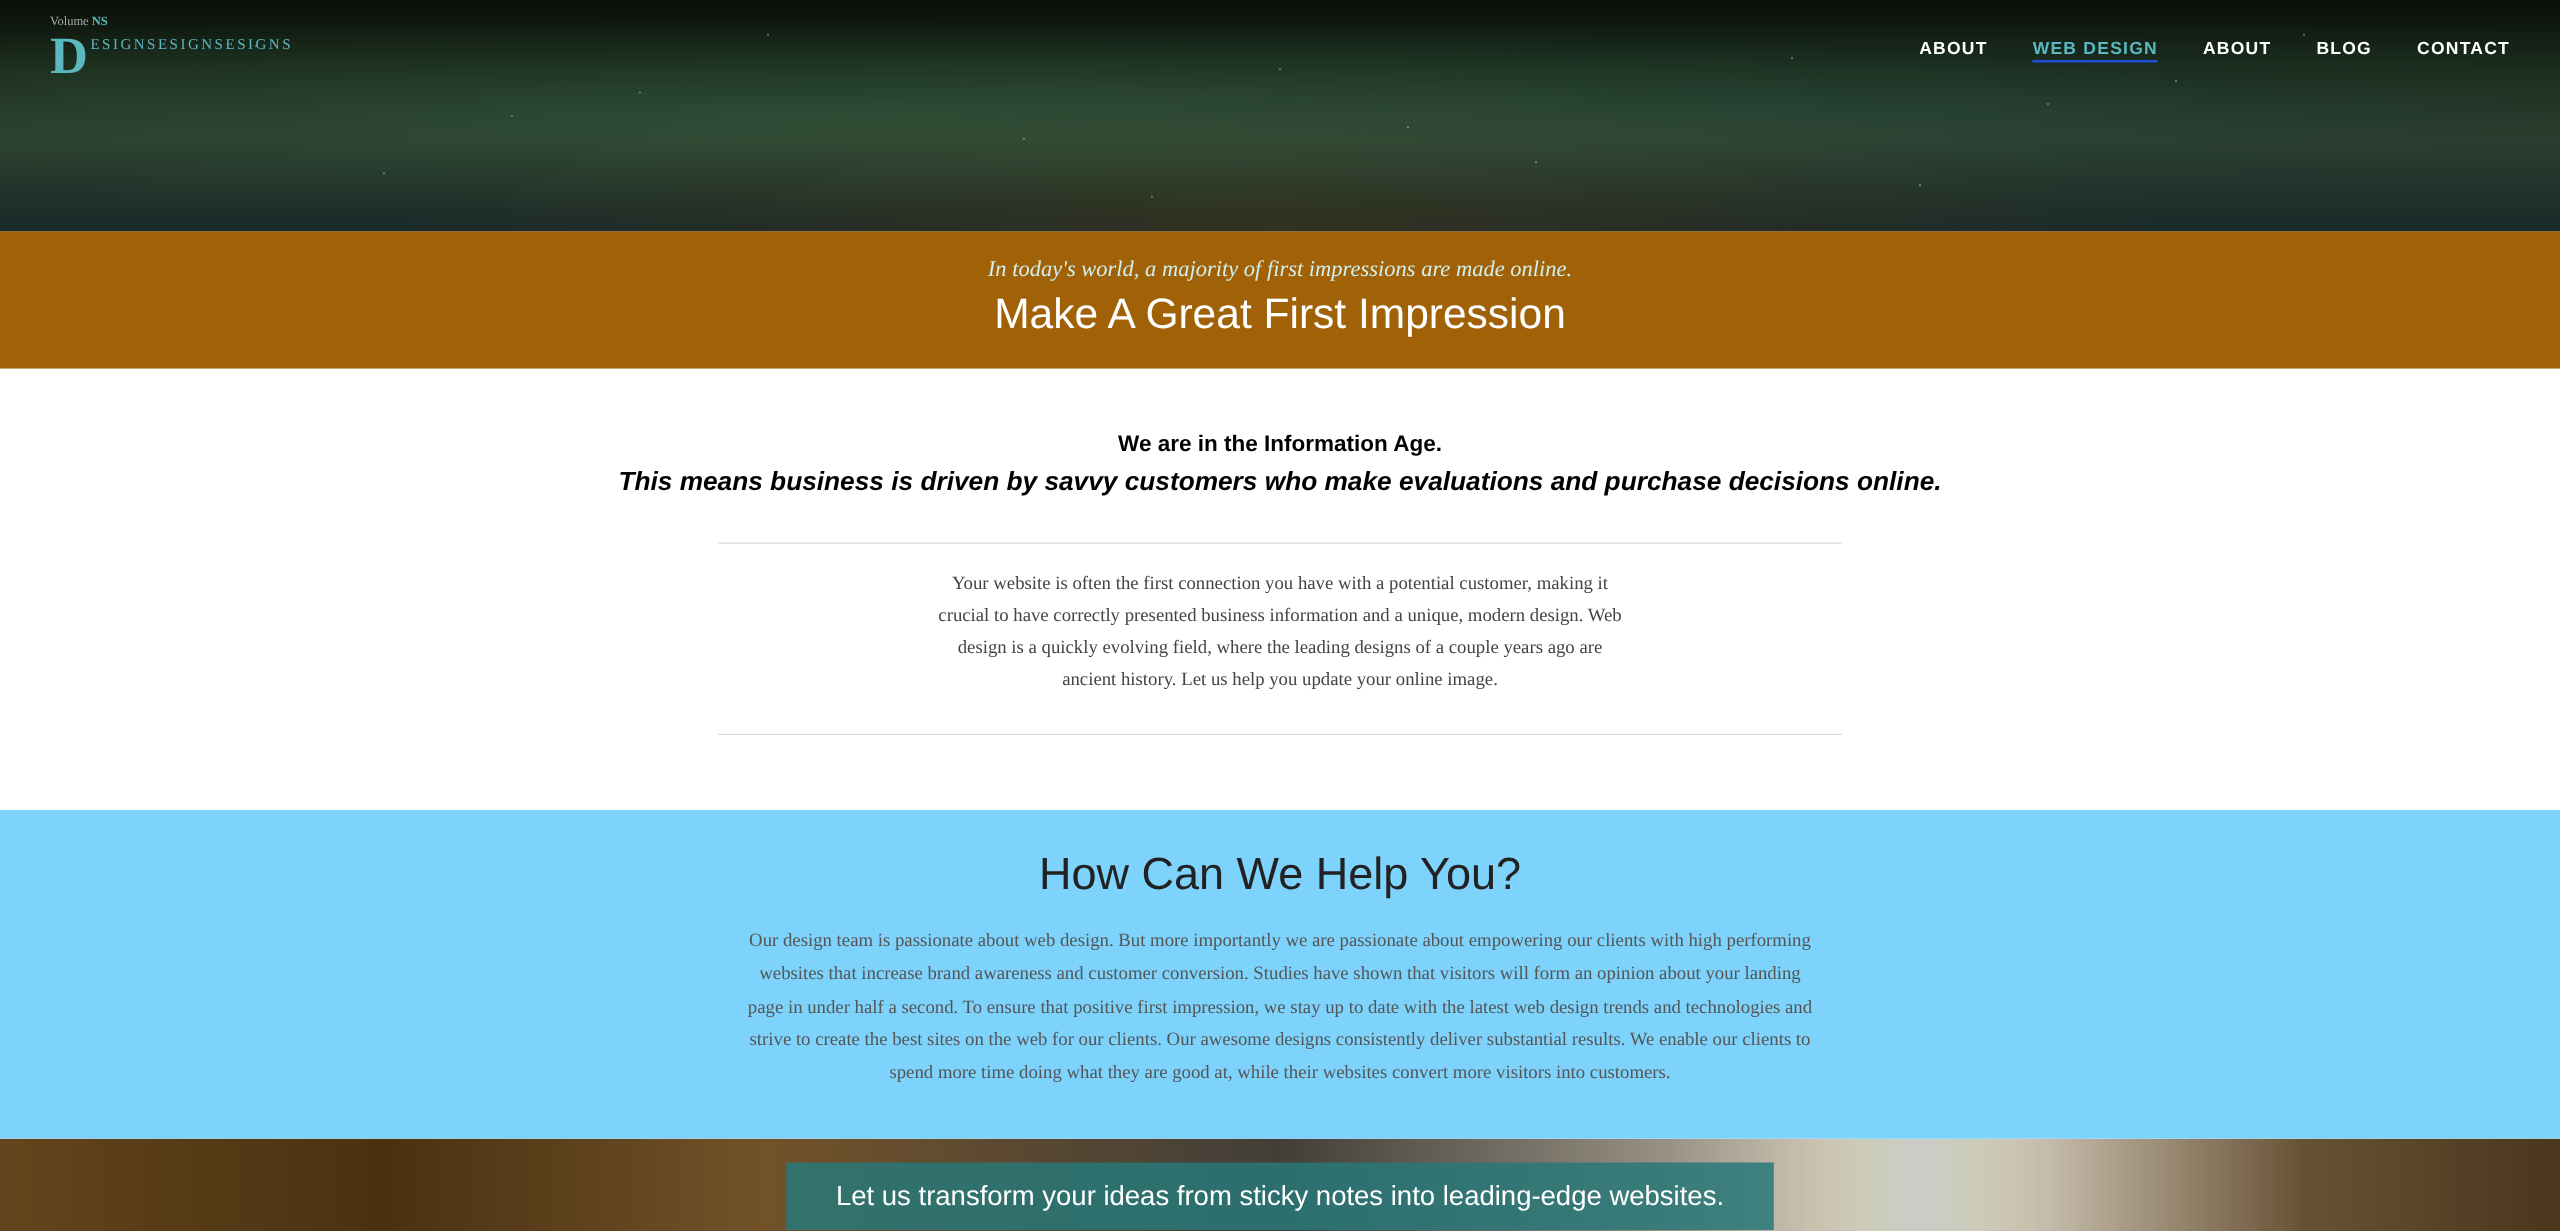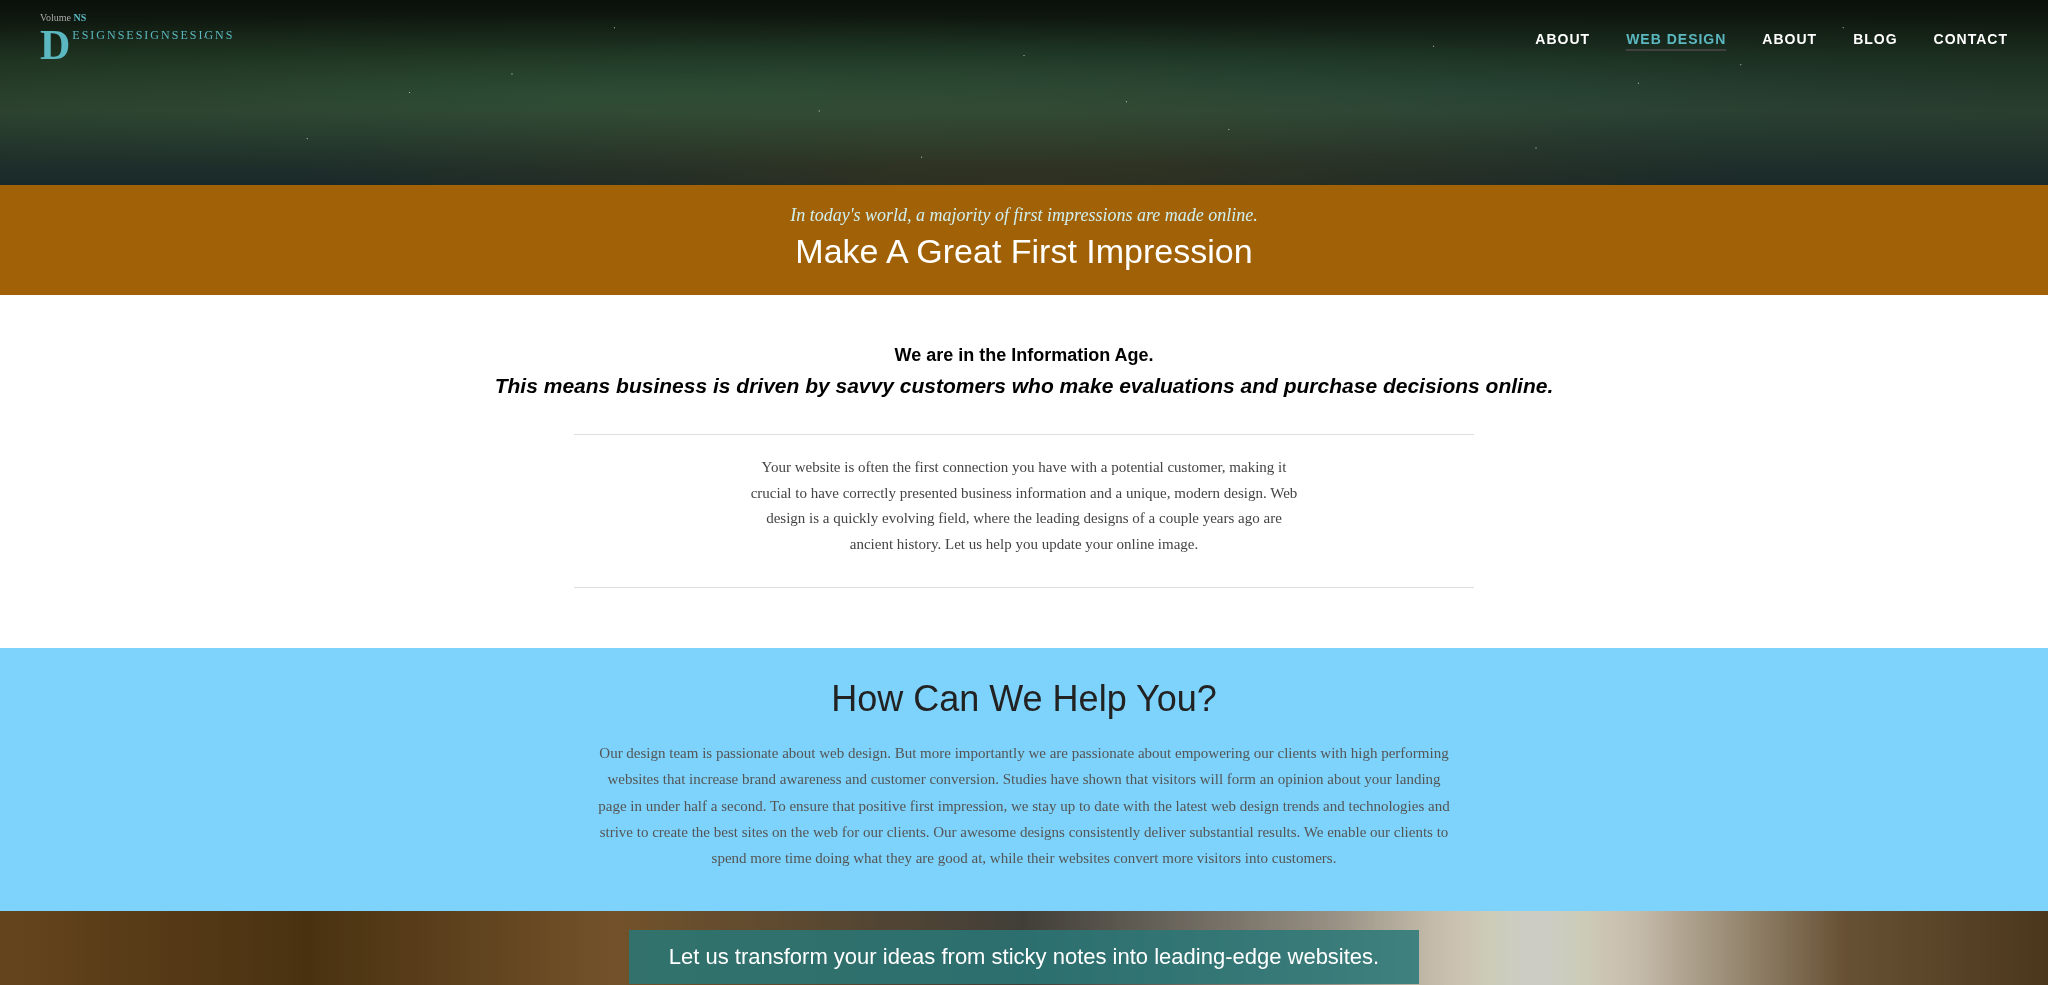--- a/index.html
+++ b/index.html
@@ -29,21 +29,21 @@
       list-style: none;
     }
     .nav-links li a {
       color: #fff;
       text-decoration: none;
       font-size: 14px;
       font-family: Arial, sans-serif;
       font-weight: bold;
       letter-spacing: 1px;
     }
-    .nav-active { color: #5bb8c0 !important; border-bottom: 2px solid #404040; padding-bottom: 2px; }
+    .nav-active { color: #5bb8c0 !important; border-bottom: 2px solid #1d4ed8; padding-bottom: 2px; }
 
     
     .hero {
       position: relative;
       width: 100%;
       height: 185px;
       background: linear-gradient(180deg, #0a0f0a 0%, #1a2a1a 30%, #2a3a2a 60%, #1a2a2a 100%);
       overflow: hidden;
       display: flex;
       align-items: center;

